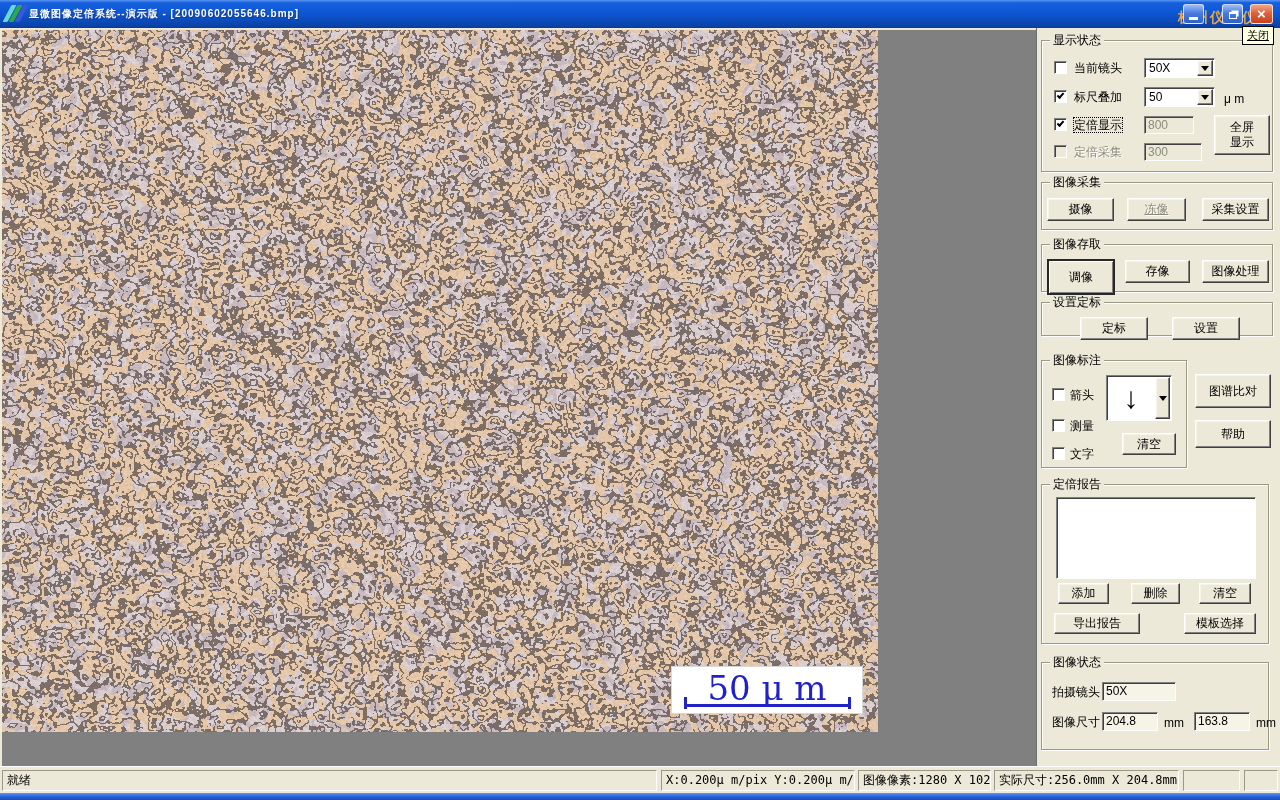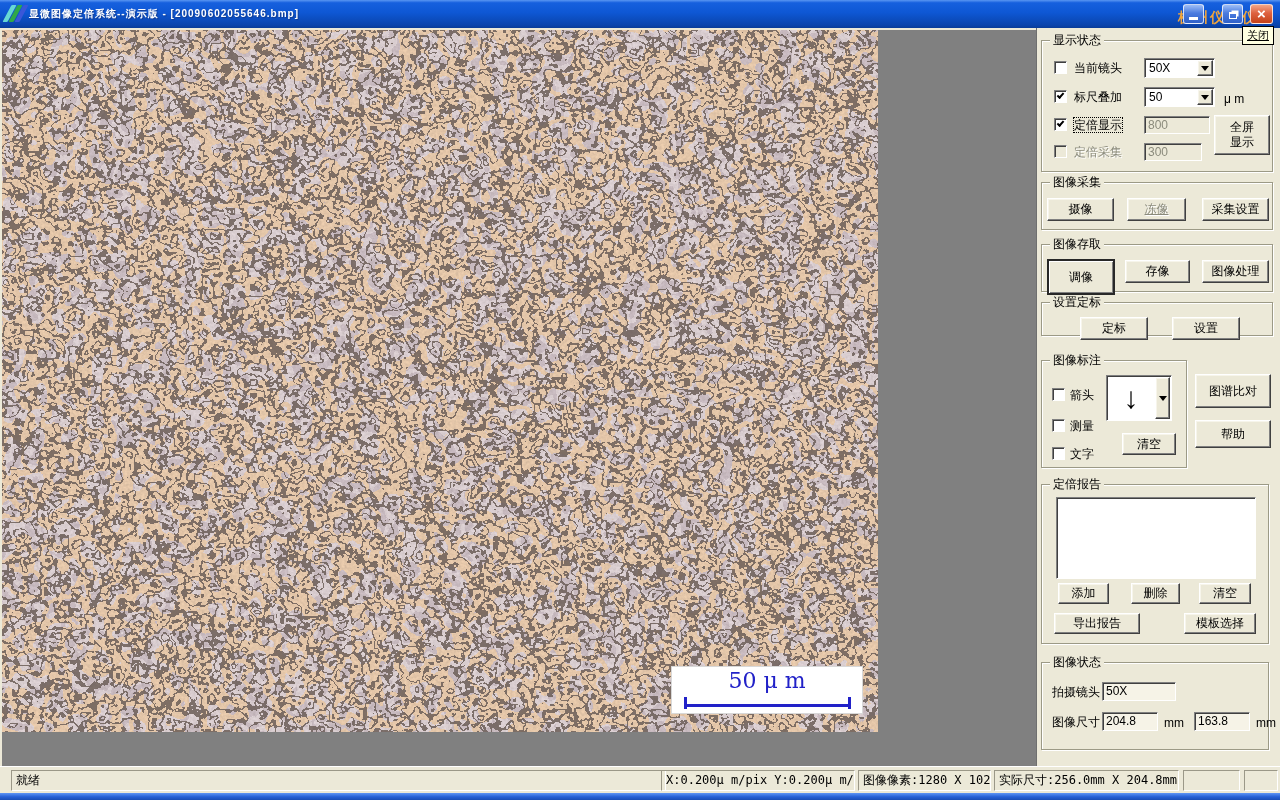--- a/index.html
+++ b/index.html
@@ -21,21 +21,21 @@
   #btn-min  { right:76px; } #btn-restore { right:37px; } #btn-close { right:7px; }
   .glyph-min { width:9px; height:3px; background:#fff; margin-top:9px; }
   .glyph-restore { width:8px; height:7px; border:1px solid #fff; border-top-width:2px; box-shadow:2px -2px 0 -0.5px #fff; margin:2px 0 0 0; }
   .glyph-close { color:#fff; font-weight:bold; font-size:15px; line-height:18px; }
   #close-tooltip { position:absolute; left:1242px; top:26px; background:#FFFFE1; border:1px solid #000; padding:1px 4px; font-size:11px; z-index:60; white-space:nowrap;text-decoration:underline; }
 
   
   #workspace { position:absolute; left:0; top:28px; width:1036px; height:738px; background:#808080; border-left:2px solid #ECE9D8; border-top:2px solid #ECE9D8; }
   #viewer { position:absolute; left:0; top:0; width:876px; height:702px; }
   #scalebar { position:absolute; left:670px; top:637px; width:190px; height:46px; background:#fff; box-shadow:0 0 0 1px #d8d8d8; }
-  #scalebar-label { position:absolute; left:0; right:0; top:1px; text-align:center; font-family:"DejaVu Serif","Liberation Serif",serif; font-size:22px; color:#2121C8; }
+  #scalebar-label { position:absolute; left:0; right:0; top:1px; text-align:center; font-family:"DejaVu Serif","Liberation Serif",serif; font-size:34px; color:#2121C8; }
   #scalebar-line { position:absolute; left:12px; width:167px; bottom:4px; height:12px; border-left:3px solid #2121C8; border-right:3px solid #2121C8; }
   #scalebar-line::after { content:""; position:absolute; left:0; right:0; bottom:2px; height:3px; background:#2121C8; }
 
   
   #panel { position:absolute; left:1036px; top:28px; width:244px; height:738px; background:#ECE9D8; border-left:1px solid #6f6f6f; }
   .group { position:absolute; border:1px solid #9c9a86; box-shadow:inset 1px 1px 0 #fff, 1px 1px 0 #fff; }
   .group-label { position:absolute; top:-8px; left:8px; background:#ECE9D8; padding:0 3px; font-size:12px; line-height:14px; white-space:nowrap; }
 
   .raised { background:#ECE9D8; border:1px solid; border-color:#FFFFFF #404040 #404040 #FFFFFF; box-shadow:inset -1px -1px 0 #808080, inset 1px 1px 0 #F7F5EB; }
   .btn { position:absolute; display:flex; align-items:center; justify-content:center; font-size:12px; cursor:pointer; text-align:center; }
@@ -168,21 +168,21 @@
         <span class="drop raised">
             <span class="tri"></span>
           </span>
       </div>
       <span class="cb-label" style="left:182px; top:51px;">μ m</span>
 
       <span class="cb sunken" style="left:12px; top:77px;" data-checked="true">
           <span class="mark"></span>
         </span>
       <span class="cb-label focused" style="left:32px; top:77px;">定倍显示</span>
-      <div class="field gray sunken" style="left:102px; top:75px; width:66px; height:18px;">800</div>
+      <div class="field gray sunken" style="left:102px; top:75px; width:50px; height:18px;">800</div>
 
       <span class="cb sunken disabled" style="left:12px; top:104px;" data-checked="false"></span>
       <span class="cb-label dis" style="left:32px; top:104px;">定倍采集</span>
       <div class="field gray sunken" style="left:102px; top:102px; width:58px; height:18px;">300</div>
 
       <div class="btn raised" style="left:172px; top:74px; width:56px; height:40px; flex-direction:column; line-height:15px;">
         <span>全屏</span>
         <span>显示</span>
       </div>
     </div>
@@ -242,21 +242,21 @@
       <div class="field stat sunken" style="left:60px; top:19px; width:74px; height:19px;">50X</div>
       <span class="cb-label" style="left:10px; top:52px;">图像尺寸</span>
       <div class="field stat sunken" style="left:60px; top:49px; width:56px; height:19px;">204.8</div>
       <span class="cb-label" style="left:122px; top:53px;">mm</span>
       <div class="field stat sunken" style="left:152px; top:49px; width:56px; height:19px;">163.8</div>
       <span class="cb-label" style="left:214px; top:53px;">mm</span>
     </div>
   </div>
 
   <div id="statusbar">
-    <div class="sb-panel" style="left:11px; width:655px;">就绪</div>
+    <div class="sb-panel" style="left:2px; width:655px;">就绪</div>
     <div class="sb-panel" style="left:661px; width:194px;">X:0.200μ m/pix Y:0.200μ m/pix</div>
     <div class="sb-panel" style="left:858px; width:133px;">图像像素:1280 X 1024</div>
     <div class="sb-panel" style="left:994px; width:185px;">实际尺寸:256.0mm X 204.8mm</div>
     <div class="sb-panel" style="left:1183px; width:57px;"></div>
     <div class="sb-panel" style="left:1244px; width:34px;"></div>
   </div>
   <div id="bottom-strip"></div>
 
 </div>
 

